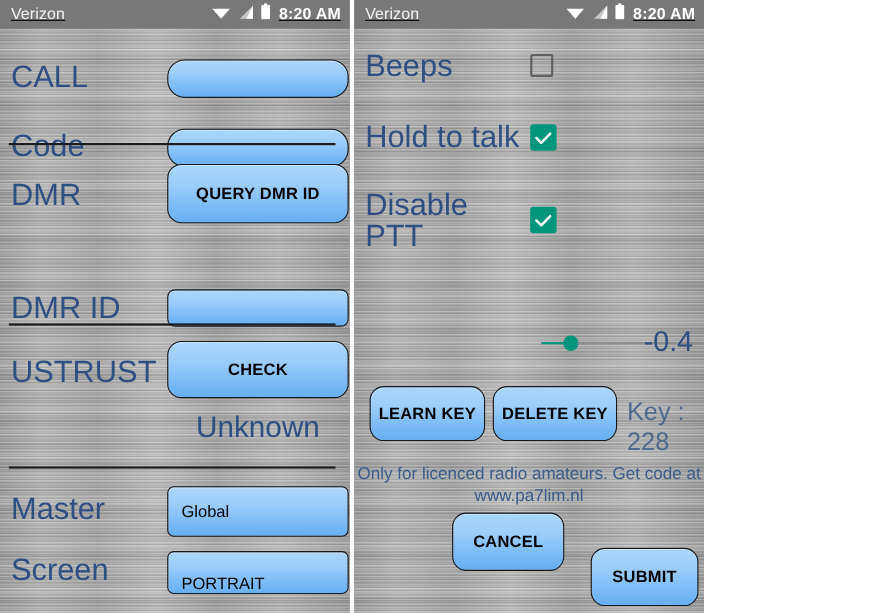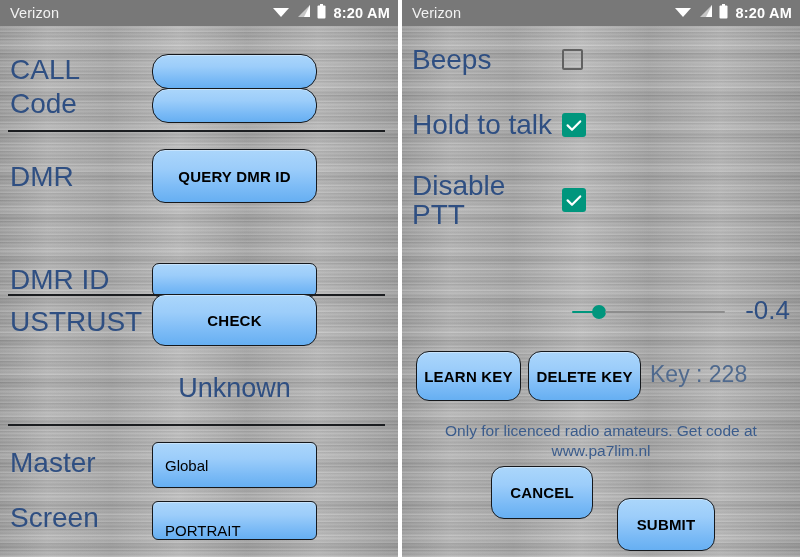--- a/index.html
+++ b/index.html
@@ -7,40 +7,41 @@
     width:800px;height:557px;overflow:hidden;
     background:#ffffff;
     font-family:"Liberation Sans","DejaVu Sans",sans-serif;
     -webkit-font-smoothing:antialiased;
   }
   .screen-wrap{position:relative;width:800px;height:557px;display:flex;}
 
   
   .panel{
     position:relative;
-    width:398px;height:557px;
+    width:318px;height:557px;
     overflow:hidden;
     background-color:#a9a9a9;
     background-image:
       repeating-linear-gradient(0deg,
         rgba(255,255,255,0.00) 0px,
         rgba(255,255,255,0.26) 1px,
         rgba(0,0,0,0.10) 2px,
         rgba(255,255,255,0.07) 3px,
         rgba(0,0,0,0.05) 4px,
         rgba(255,255,255,0.20) 5px,
         rgba(0,0,0,0.12) 6px,
         rgba(255,255,255,0.02) 7px),
       repeating-linear-gradient(0deg,
         rgba(255,255,255,0.10) 0px,
         rgba(0,0,0,0.08) 11px,
         rgba(255,255,255,0.14) 19px,
         rgba(0,0,0,0.04) 29px,
         rgba(255,255,255,0.05) 41px),
       linear-gradient(90deg,#9e9e9e 0%,#b5b5b5 12%,#a6a6a6 28%,#bdbdbd 45%,#a3a3a3 62%,#b8b8b8 80%,#9c9c9c 100%);
+    text-decoration: underline;
   }
   .gap{width:4px;height:557px;background:#ffffff;}
 
   
   .statusbar{
     position:relative;height:26px;background:#787878;
     display:flex;align-items:center;
     padding:0 8px 0 10px;
     box-sizing:border-box;
   }
@@ -146,21 +147,21 @@
 
     <div class="content">
 
       <div class="row" style="top:22px;height:44px;">
         <span class="label">CALL</span>
         <div class="ctl field" style="position:absolute;left:152px;top:6px;width:165px;height:35px;">
           <span style="margin-left:10px;font-size:15px;"></span>
         </div>
       </div>
 
-      <div class="row" style="top:56px;height:44px;">
+      <div class="row" style="top:85px;height:44px;">
         <span class="label">Code</span>
         <div class="ctl field" style="position:absolute;left:152px;top:6px;width:165px;height:35px;">
           <span style="margin-left:10px;font-size:15px;"></span>
         </div>
       </div>
 
       <div class="divider" style="top:104px;"></div>
 
       <div class="row" style="top:123px;height:56px;">
         <span class="label">DMR</span>
@@ -171,21 +172,21 @@
 
       <div class="row" style="top:232px;height:44px;">
         <span class="label">DMR ID</span>
         <div class="ctl field-sq" style="position:absolute;left:152px;top:5px;width:165px;height:34px;">
           <span style="margin-left:10px;font-size:15px;"></span>
         </div>
       </div>
 
       <div class="divider" style="top:268px;"></div>
 
-      <div class="row" style="top:268px;height:56px;">
+      <div class="row" style="top:284px;height:56px;">
         <span class="label">USTRUST</span>
         <div class="ctl btn" style="position:absolute;left:152px;top:0px;width:165px;height:52px;">
           <span>CHECK</span>
         </div>
       </div>
 
       <div class="centertext" style="left:152px;top:347px;width:165px;text-align:center;">Unknown</div>
 
       <div class="divider" style="top:398px;"></div>
 

